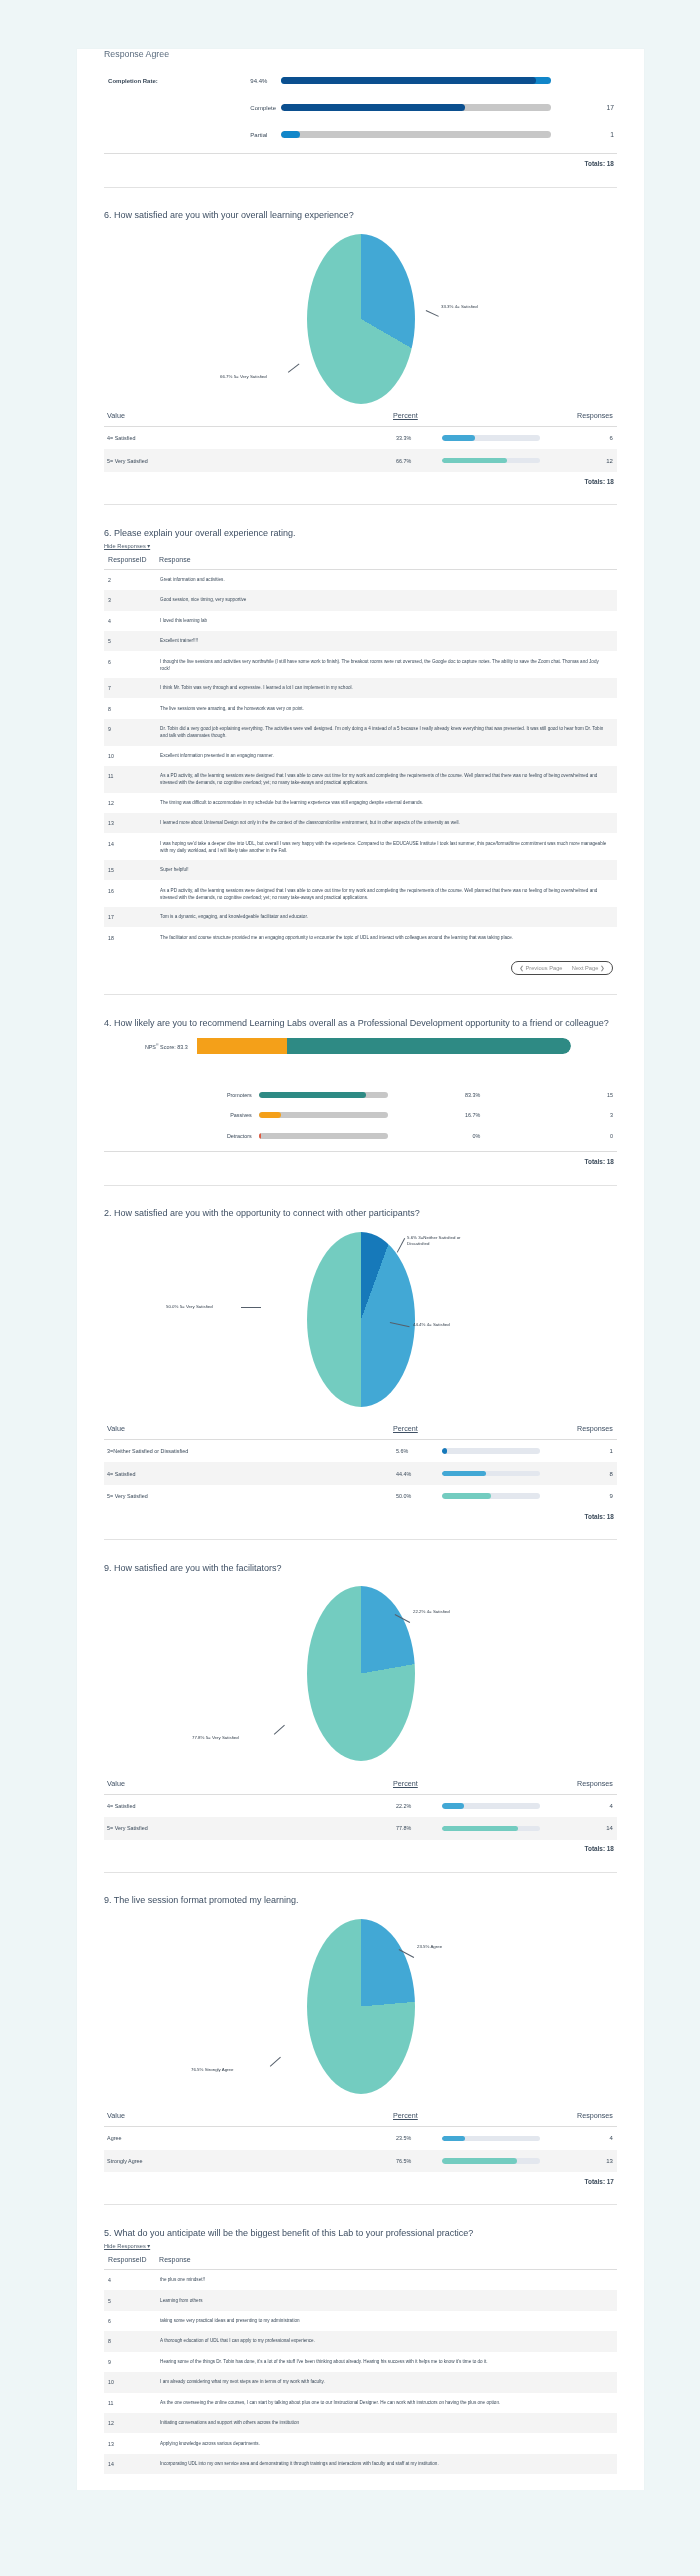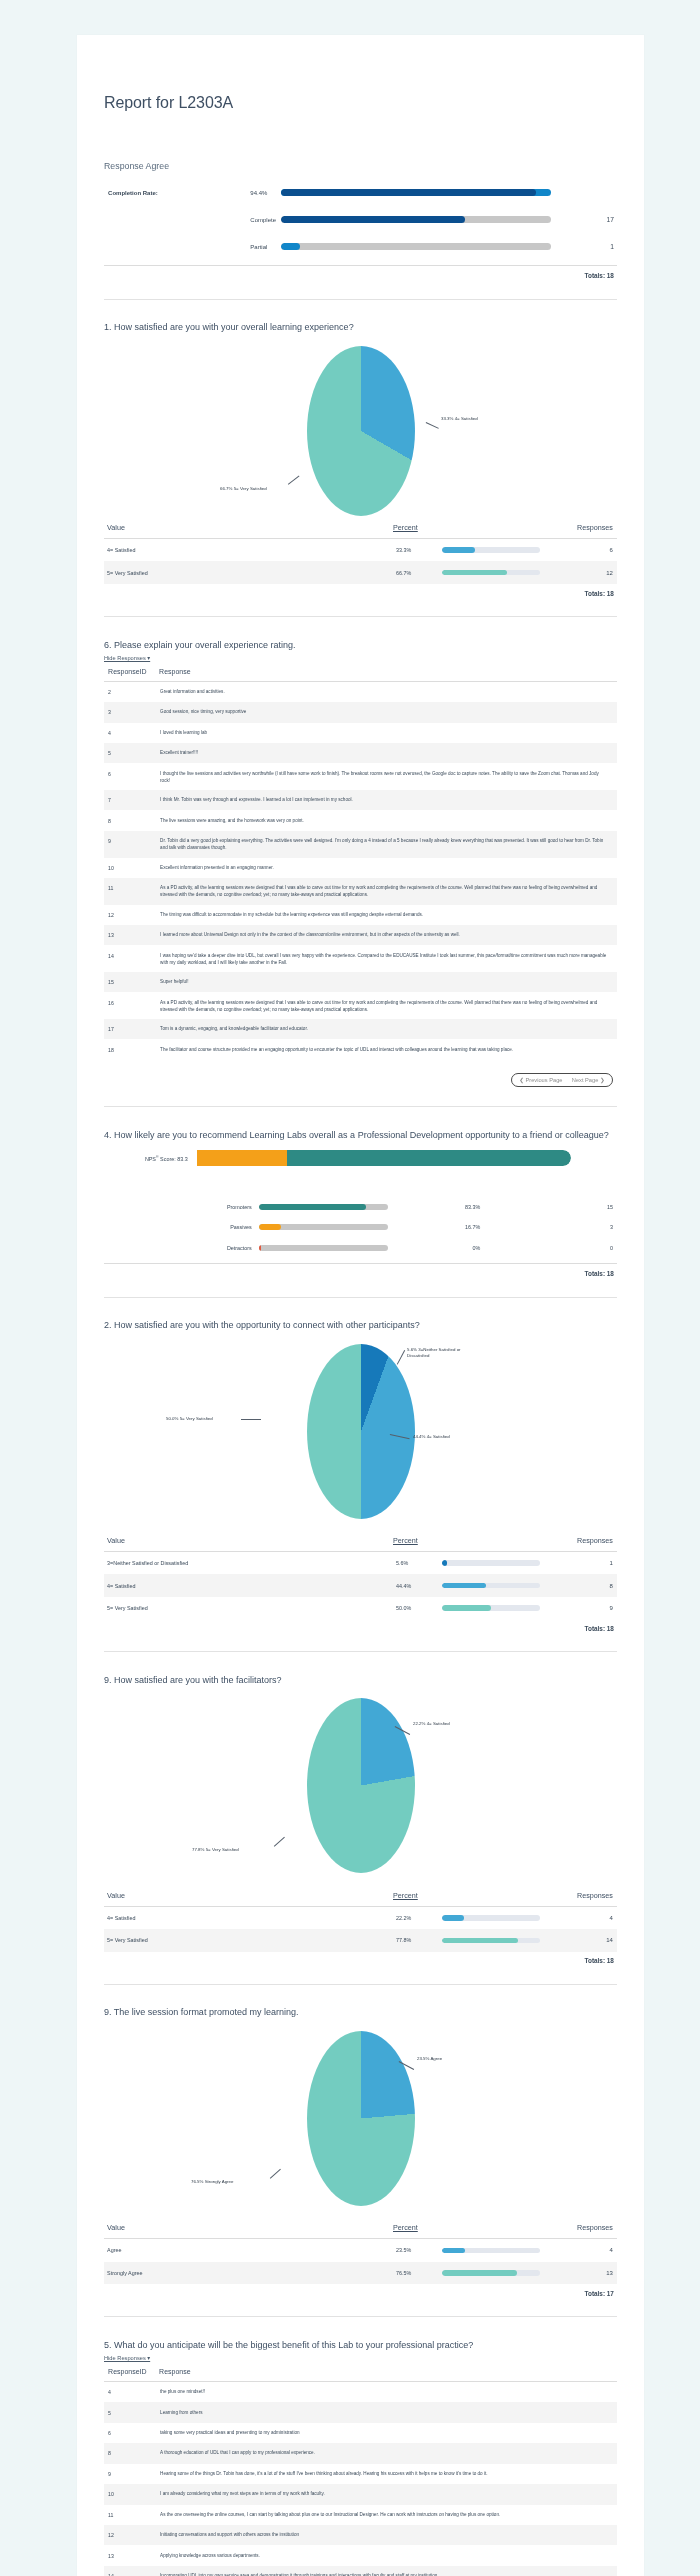--- a/index.html
+++ b/index.html
@@ -149,21 +149,20 @@
   .pager span.chev { font-size: 5.7px; color:#8d8d8d;}
   .pg-btn { cursor:pointer; }
 </style>
 </head>
 <body>
 
 <div class="page">
   <div class="inner">
 
     
-    <h1 class="report-title">Report for L2303A</h1>
 
     <h2 class="rc-heading">Response Agree</h2>
 
     <table class="rc-table">
       <tbody>
           <tr class="rc-row">
         <td class="rc-label bold">Completion Rate:</td>
         <td class="rc-pct">94.4%</td>
         <td class="rc-bar-cell">
           <div class="rc-track blue-track">
@@ -192,21 +191,21 @@
         </td>
         <td class="rc-count">1</td>
       </tr>
     </tbody>
       </table>
     <hr class="divider">
     <div class="totals">Totals: 18</div>
 
     
     <hr class="q-sep">
-    <h3 class="q-title">1. How satisfied are you with your overall learning experience?</h3>
+    <h3 class="q-title">6. How satisfied are you with your overall learning experience?</h3>
     <div class="pie-wrap h1">
       <div class="pie" style="background: conic-gradient(#42a8d5 0deg 120deg, #73ccc0 120deg 360deg);"></div>
       <div class="label" style="left:337px; top:70px;">33.3% 4= Satisfied</div>
       <div class="leader" style="left:322px; top:76px; width:14.4px; transform:rotate(25deg);"></div>
       <div class="label" style="left:116px; top:140px;">66.7% 5= Very Satisfied</div>
       <div class="leader" style="left:184px; top:138px; width:14.4px; transform:rotate(-38deg);"></div>
     </div>
     <table class="v-table">
       <thead>
           <tr>

